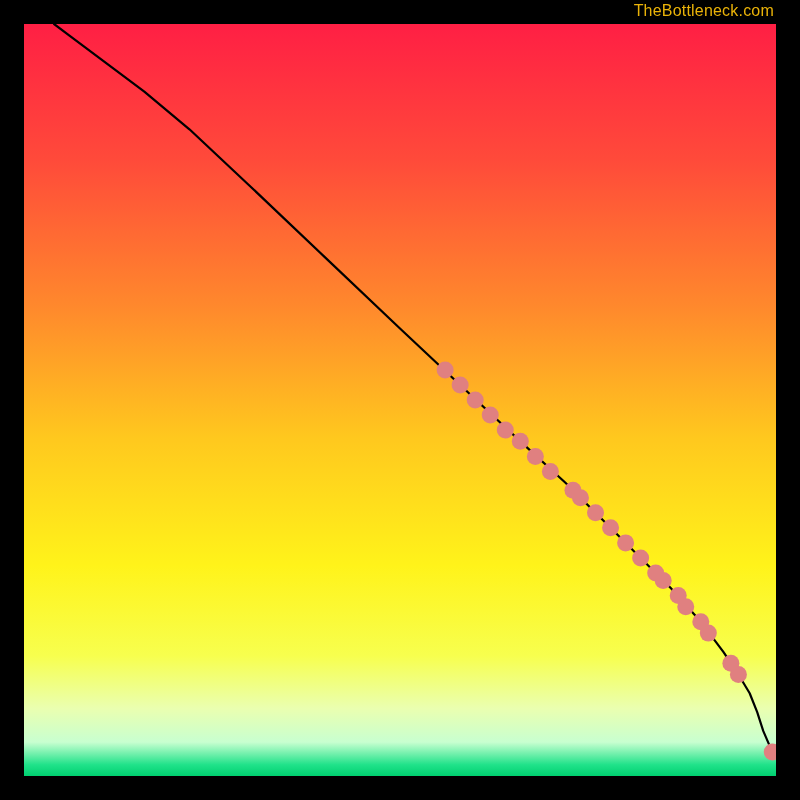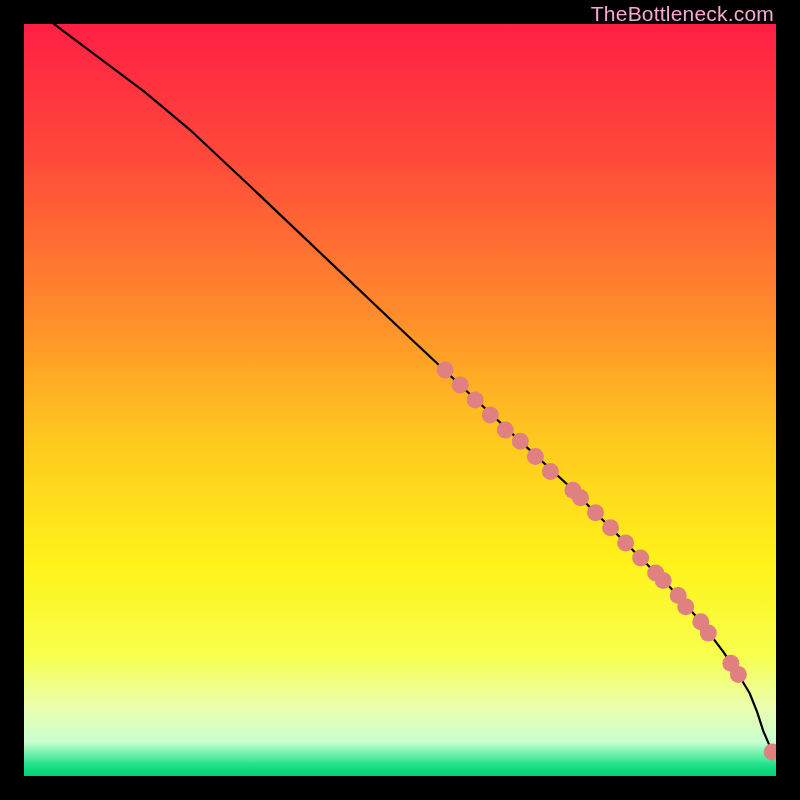--- a/index.html
+++ b/index.html
@@ -23,22 +23,22 @@
     position: absolute;
     left: 0;
     top: 0;
     width: 752px;
     height: 752px;
   }
   .watermark {
     position: absolute;
     top: 2px;
     right: 26px;
-    color: #f9a8d4;
-    font-size: 21px;
+    color: #eab308;
+    font-size: 16px;
     font-weight: 500;
     letter-spacing: 0.2px;
   }
   svg {
     display: block;
   }
 </style>
 </head>
 <body>
 

